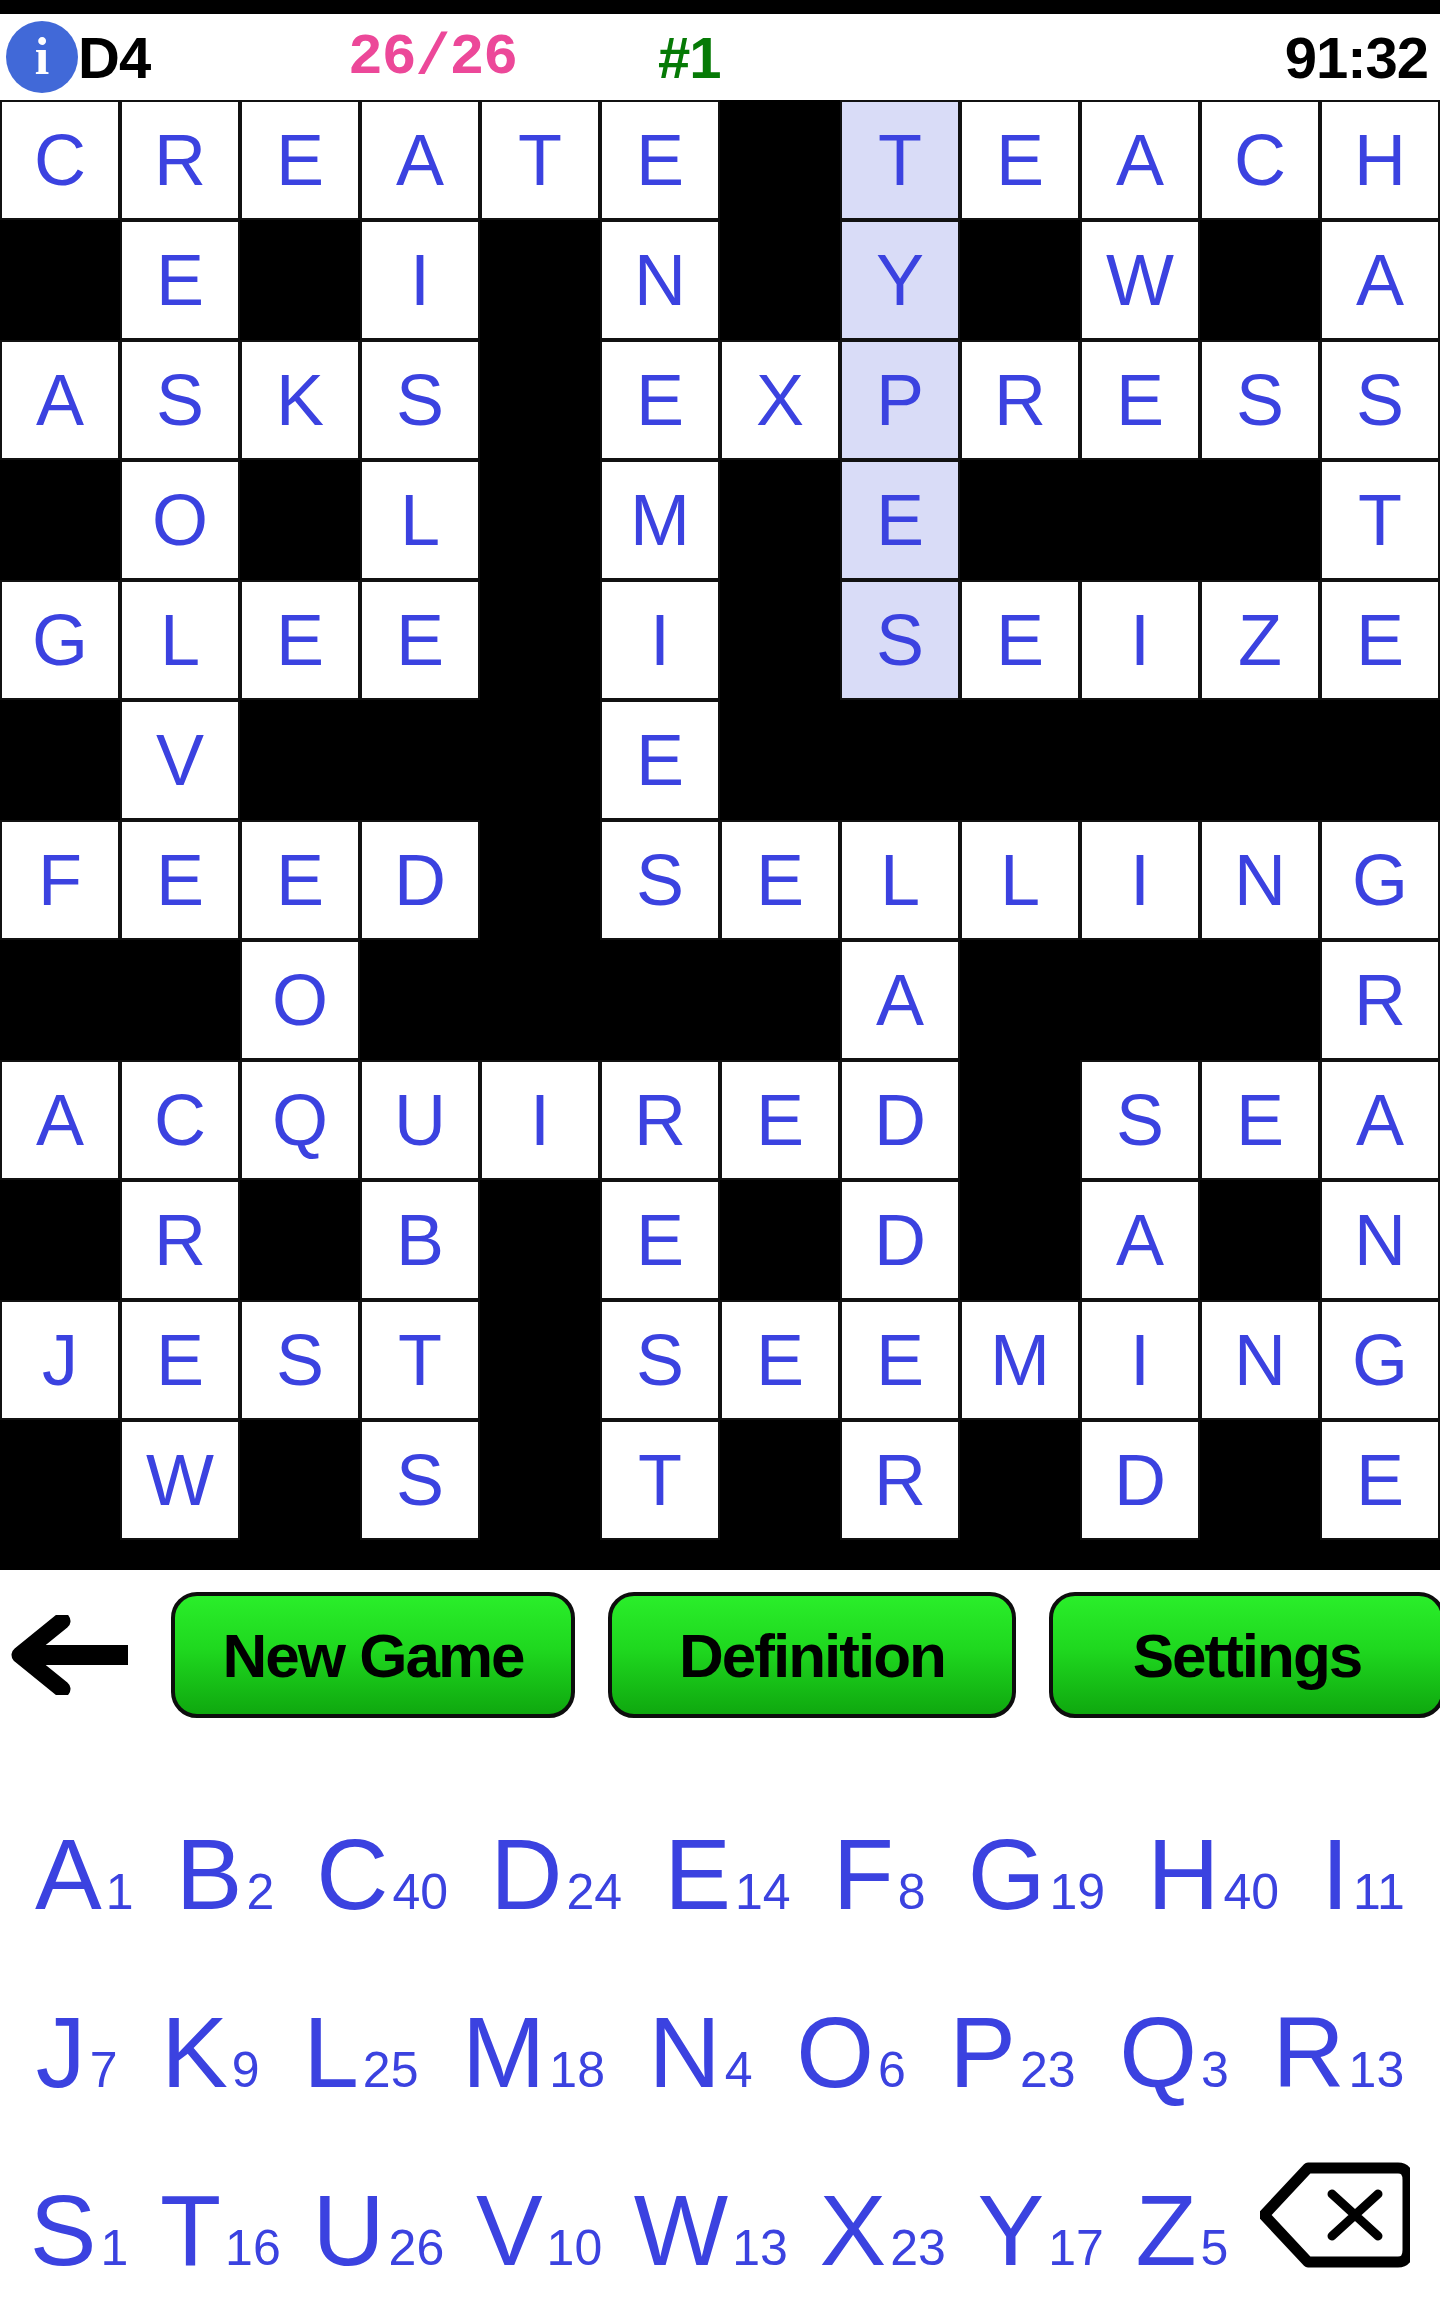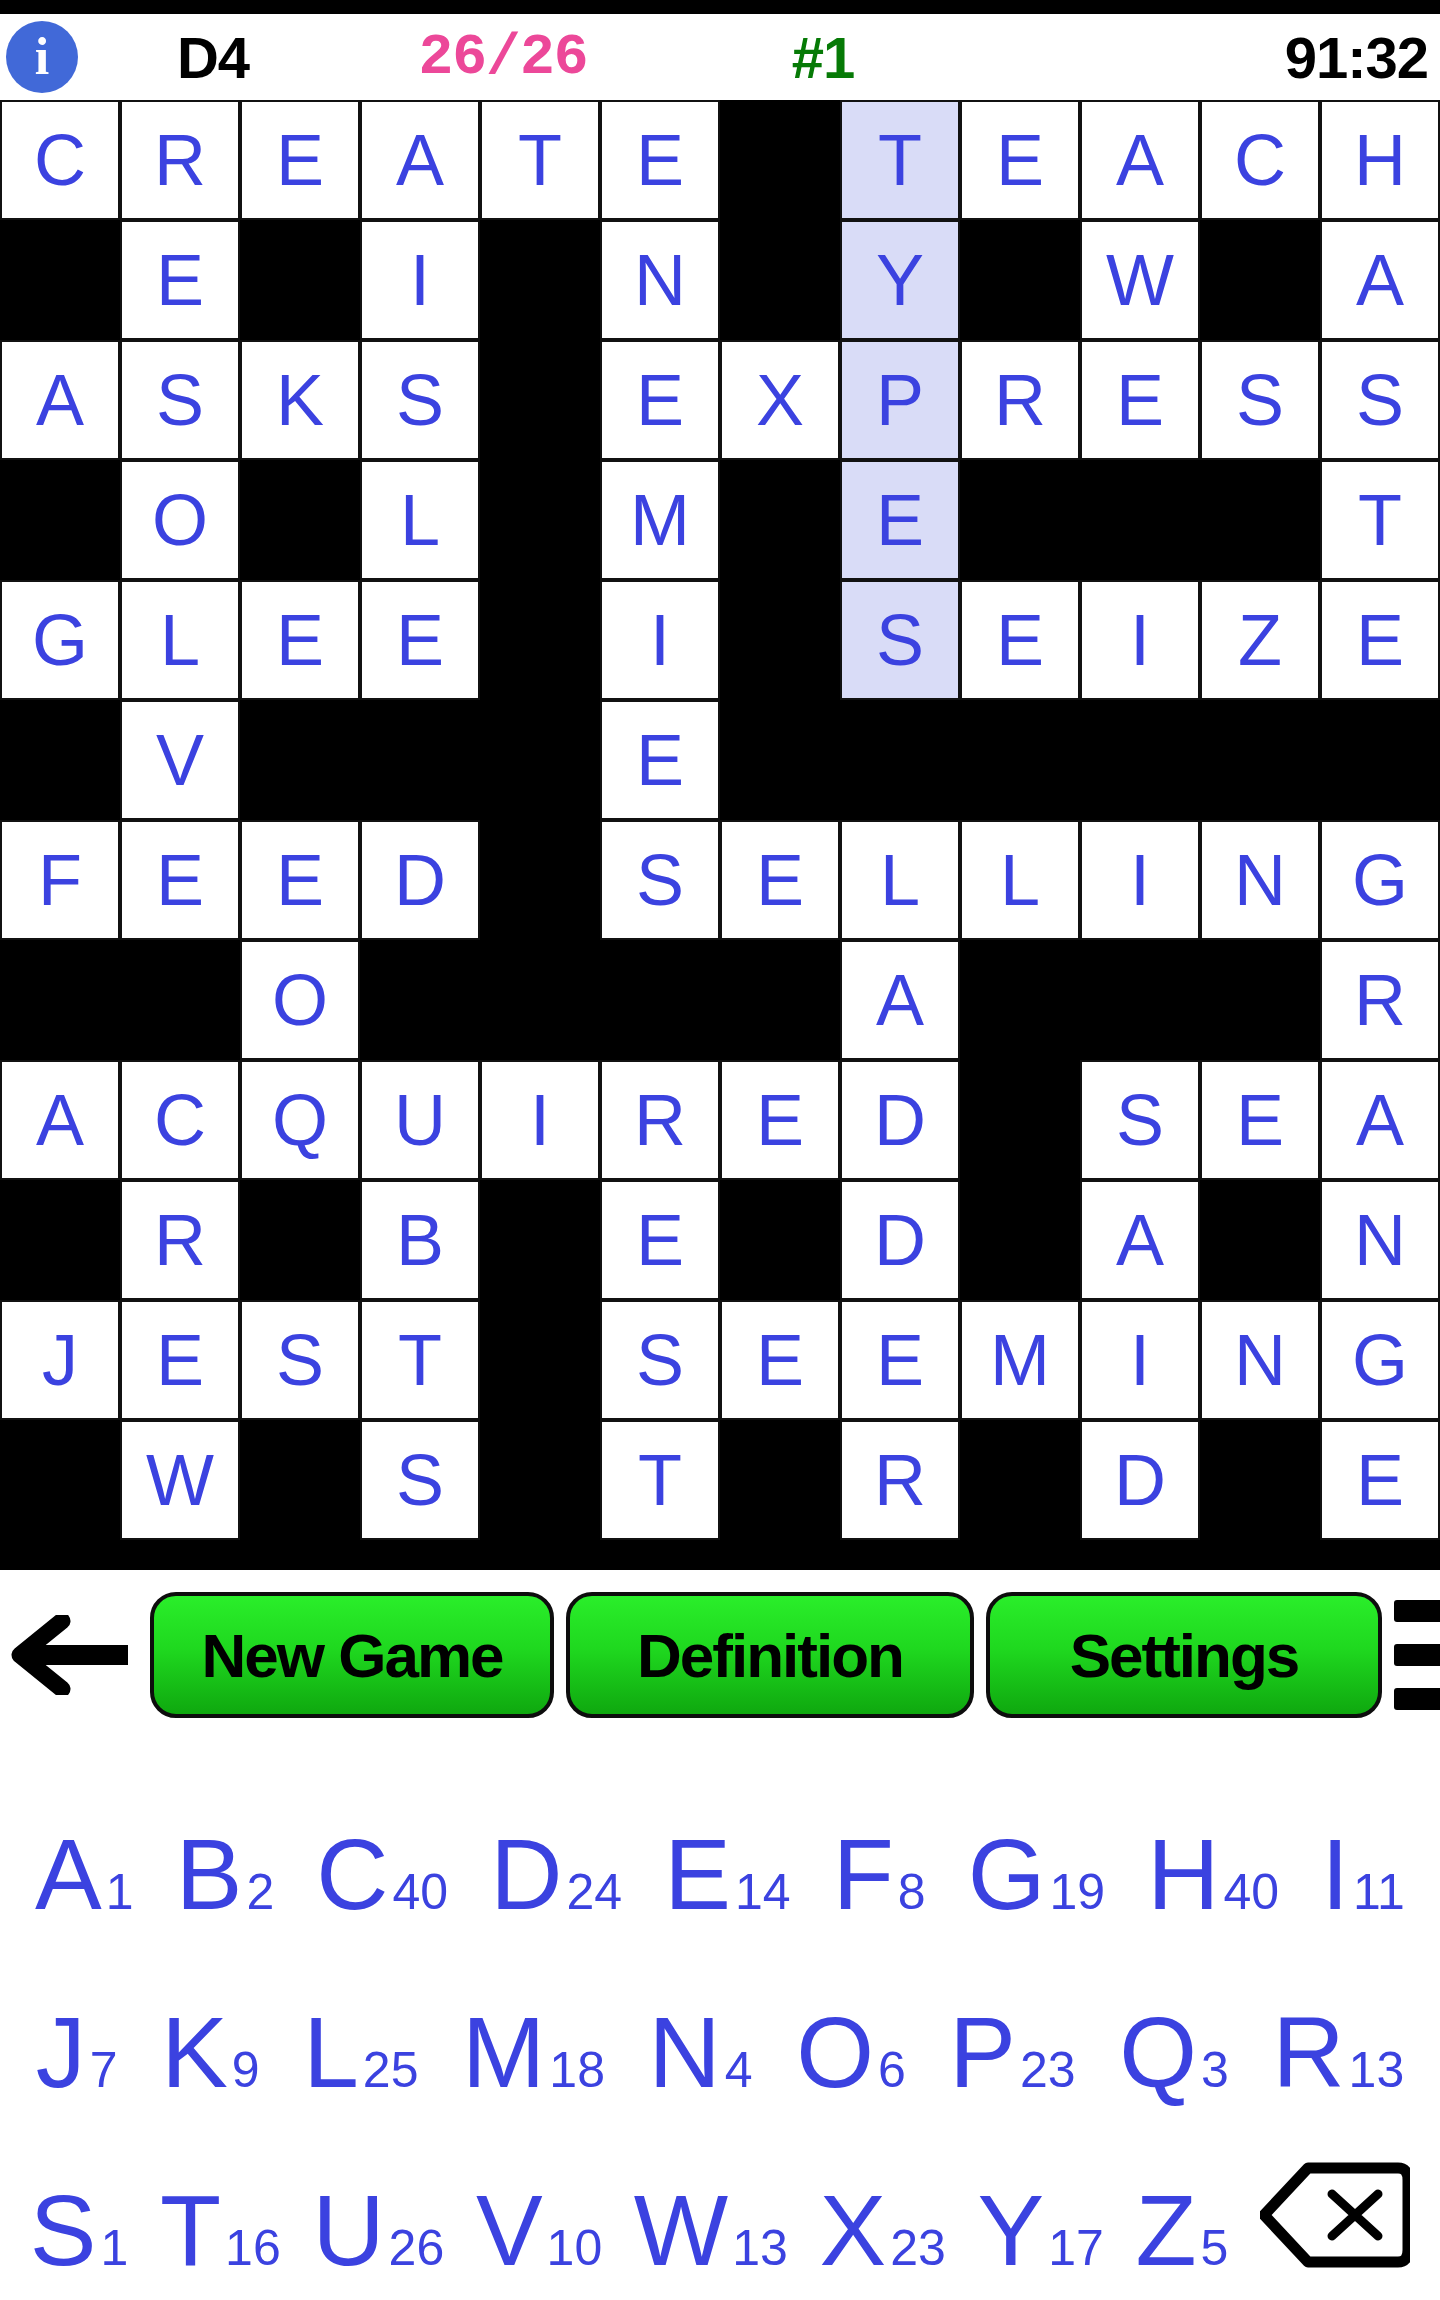--- a/index.html
+++ b/index.html
@@ -33,21 +33,21 @@
     font-size: 52px;
     font-weight: bold;
     font-family: "Liberation Serif", serif;
     display: flex;
     align-items: center;
     justify-content: center;
     line-height: 1;
     flex: none;
   }
   .status-cell {
-    text-align: center;
+    text-align: left;
     font-size: 58px;
     font-weight: bold;
     letter-spacing: -1px;
     white-space: nowrap;
   }
   #status-level      { flex: 0 0 270px; color: #000000; }
   #status-progress   { flex: 0 0 310px; color: #ec4899; font-family: Liberation Mono, monospace; }
   #status-rank       { flex: 0 0 330px; color: #067a06; }
   #status-timer      { flex: 1 1 auto;  color: #000000; text-align: right; padding-right: 12px; }
 
@@ -85,20 +85,21 @@
   }
 
   
   #actionbar {
     position: absolute;
     left: 0; top: 1570px;
     width: 1440px; height: 170px;
     background: #ffffff;
     display: flex;
     align-items: center;
+    gap: 21px;
   }
   #back-arrow {
     flex: 0 0 150px;
     display: flex;
     align-items: center;
     justify-content: center;
   }
   .gbtn {
     height: 118px;
     margin-right: 12px;

